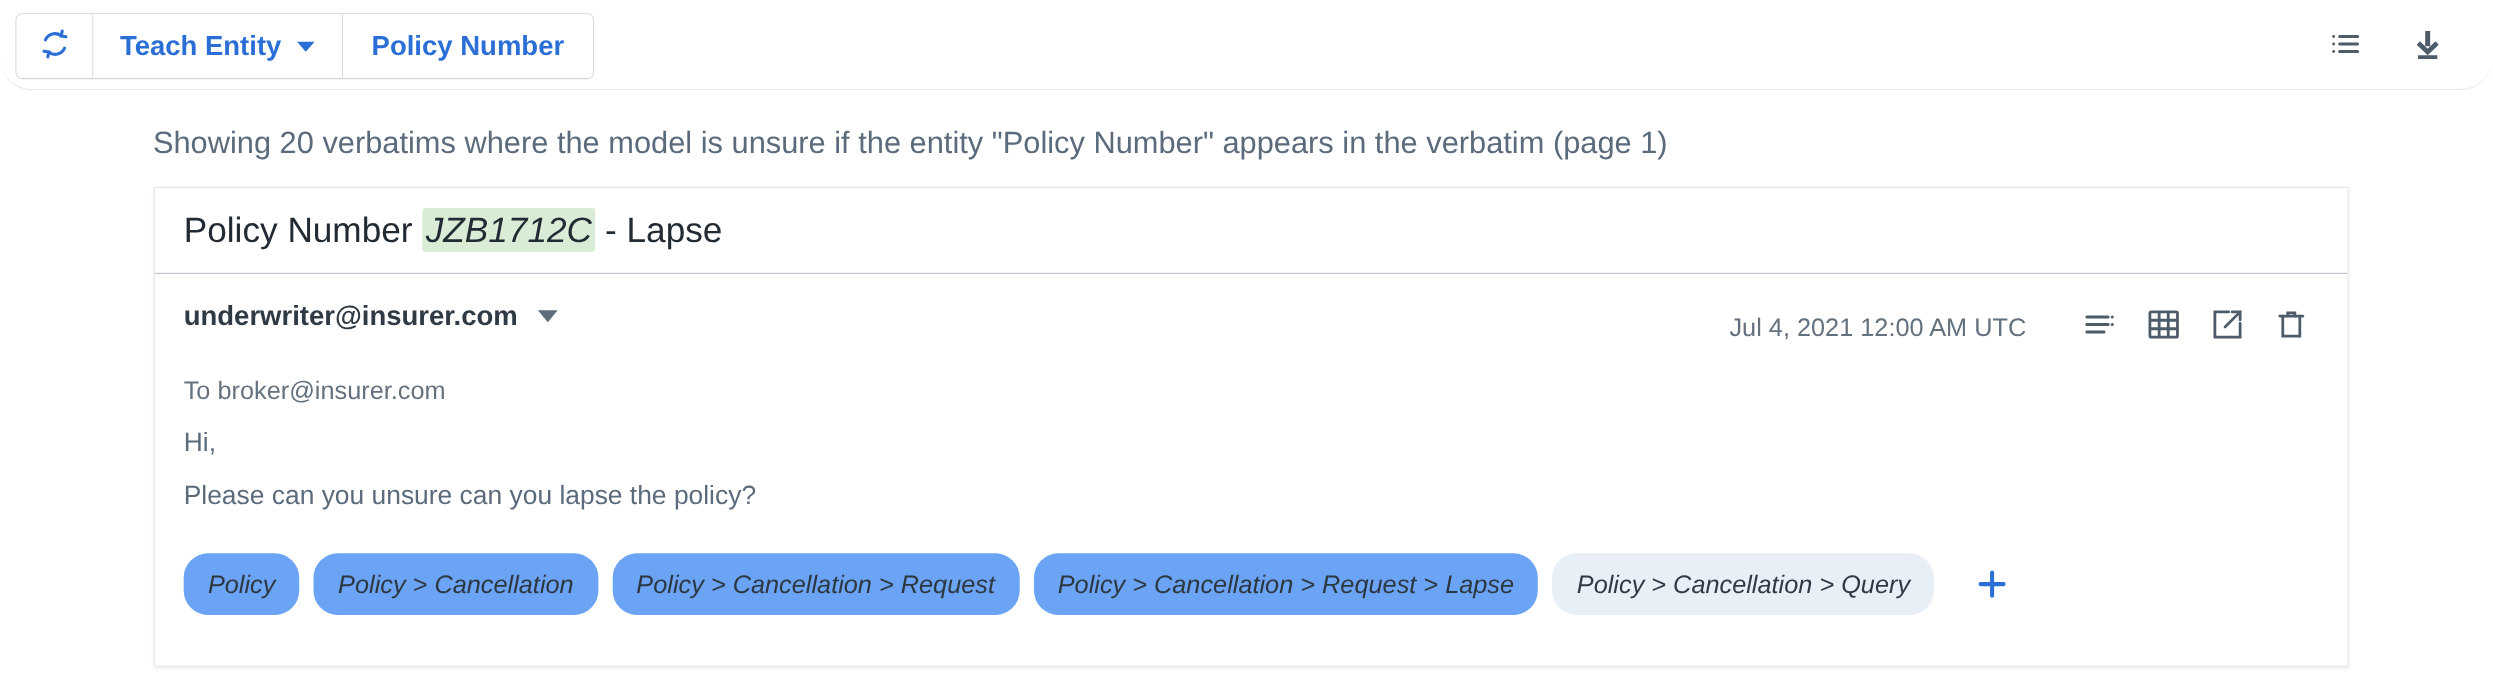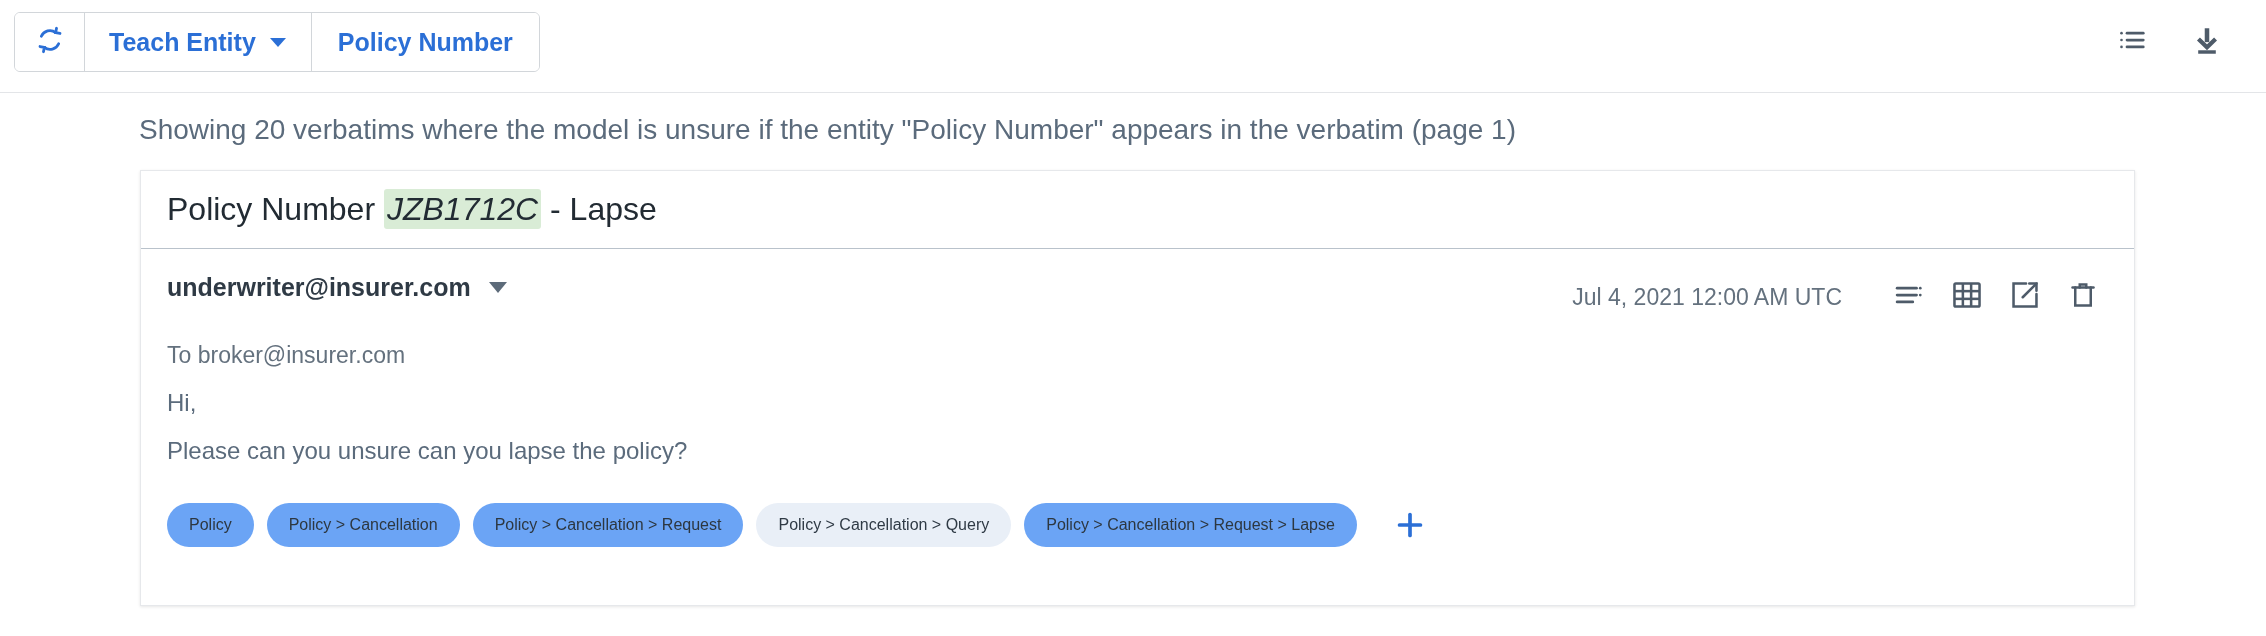--- a/index.html
+++ b/index.html
@@ -8,24 +8,25 @@
     width: 2266px;
     height: 636px;
     background: #ffffff;
     font-family: "Liberation Sans", sans-serif;
     overflow: hidden;
   }
 
   
   .toolbar {
     position: relative;
-    height: 93px;
+    height: 82px;
     width: 100%;
     border-bottom: 1px solid #e3e5e8;
     background: #ffffff;
+    border-radius: 29px;
   }
 
   .btn-group {
     position: absolute;
     left: 14px;
     top: 12px;
     display: flex;
     align-items: stretch;
     height: 60px;
     border: 1px solid #d2d6da;
@@ -232,28 +233,29 @@
   
   .chips {
     position: absolute;
     left: 26px;
     top: 254px;
     display: flex;
     align-items: center;
     gap: 13px;
   }
   .chip {
-    height: 44px;
+    height: 56px;
     display: flex;
     align-items: center;
     padding: 0 22px;
     border-radius: 22px;
-    font-size: 16px;
-    white-space: nowrap;
-    cursor: pointer;
+    font-size: 23px;
+    white-space: nowrap;
+    cursor: pointer;
+    font-style: italic;
   }
   .chip.selected {
     background: #6ba4f5;
     color: #2d3740;
   }
   .chip.unselected {
     background: #e9eff7;
     color: #2f3a45;
   }
   .chip-add {
@@ -389,22 +391,22 @@
       </div>
     </div>
 
     <div class="body-text body-line1">Hi,</div>
     <div class="body-text body-line2">Please can you unsure can you lapse the policy?</div>
 
     <div class="chips" id="chips-container">
         <div class="chip selected">Policy</div>
         <div class="chip selected">Policy &gt; Cancellation</div>
         <div class="chip selected">Policy &gt; Cancellation &gt; Request</div>
+        <div class="chip selected">Policy &gt; Cancellation &gt; Request &gt; Lapse</div>
         <div class="chip unselected">Policy &gt; Cancellation &gt; Query</div>
-        <div class="chip selected">Policy &gt; Cancellation &gt; Request &gt; Lapse</div>
         <div class="chip-add">
           <svg width="34" height="34" viewBox="0 0 24 24" fill="none" stroke="#2b6fd6" stroke-width="2.6" stroke-linecap="round">
             <path d="M12 4.6V19.4"></path>
             <path d="M4.6 12H19.4"></path>
           </svg>
         </div>
       </div>
 
   </div>
 </div>

